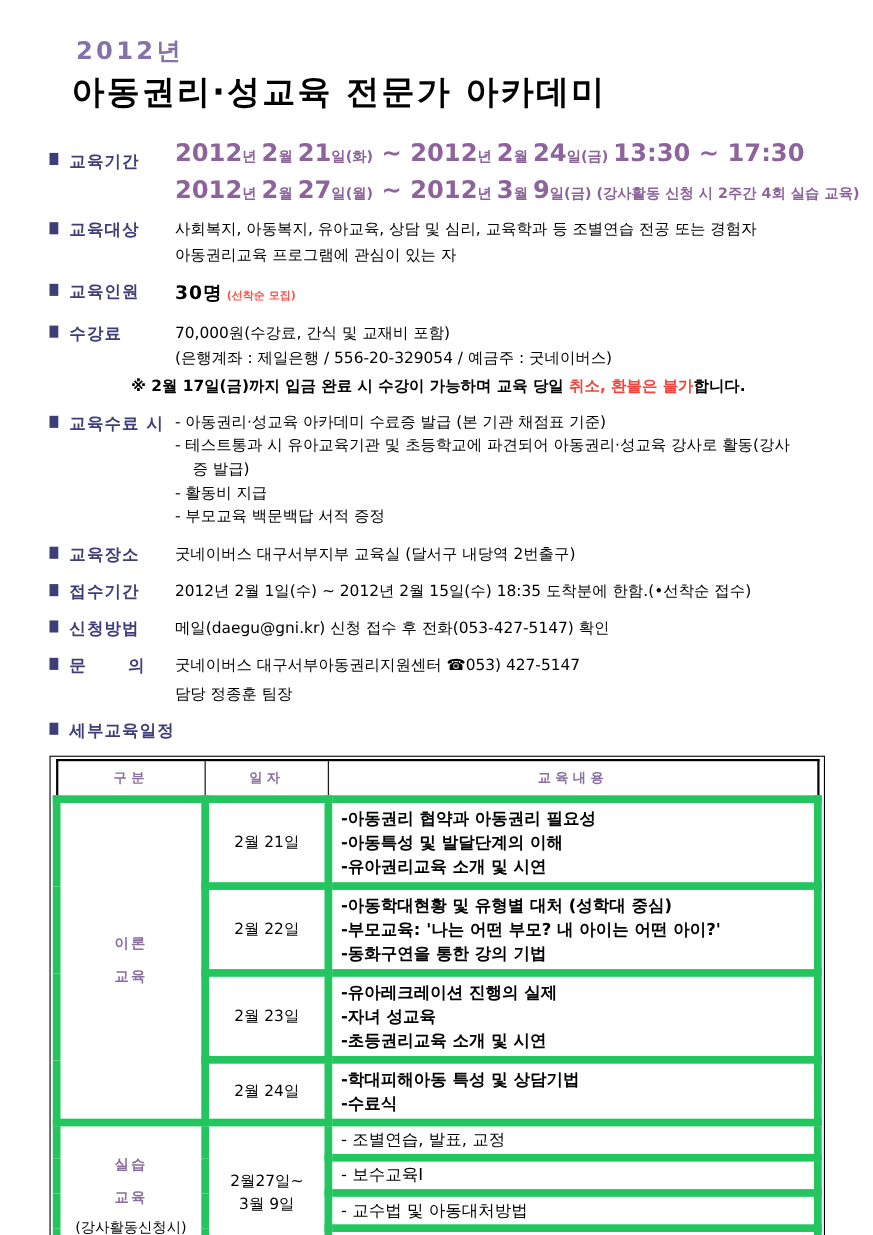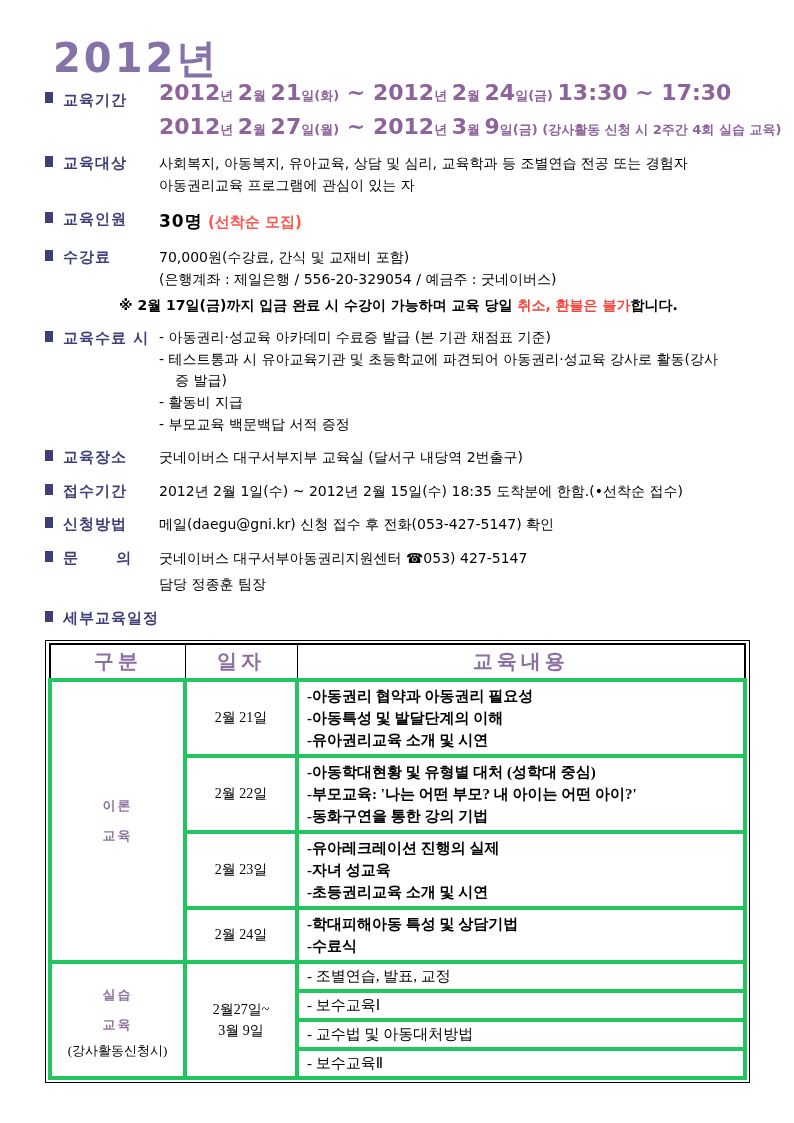--- a/index.html
+++ b/index.html
@@ -4,68 +4,69 @@
 <style>
   * { box-sizing: border-box; }
   html,body { margin:0; padding:0; background:#e8e8e8; }
   body { font-family:"DejaVu Sans","Liberation Sans",sans-serif; }
   .page {
     position:relative; width:794px; height:1123px; margin:0 auto;
     background:#ffffff; padding:36px 44px 0 45px; overflow:hidden;
   }
 
   
-  .year-title { color:#8472a8; font-size:40px; font-weight:bold; letter-spacing:3px; margin-left:8px; line-height:1.1; }
+  .year-title { color:#8472a8; font-size:22px; font-weight:bold; letter-spacing:3px; margin-left:24px; line-height:1.1; }
   .main-title { color:#000; font-size:30px; font-weight:bold; letter-spacing:2px; margin:8px 0 24px 20px; line-height:1.15; }
 
   
   .sec { display:flex; align-items:flex-start; margin-bottom:11px; }
   .bullet { width:8px; height:11px; background:#3e3e78; margin:4px 10px 0 0; flex:none; }
   .label { color:#3e3e78; font-weight:bold; font-size:15px; width:96px; flex:none; letter-spacing:1px; line-height:1.5; }
   .content { font-size:14px; color:#000; line-height:1.6; flex:1; }
 
   
   .sec-period .bullet { margin-top:12px; }
   .sec-period .label { padding-top:9px; }
   .date-line { color:#8d639c; font-weight:bold; white-space:nowrap; line-height:1.2; }
   .date-line + .date-line { margin-top:8px; }
   .date-line .num { font-size:22px; }
   .date-line .small { font-size:13px; }
 
   .cap { font-weight:bold; font-size:17px; color:#000; letter-spacing:1px; }
-  .red-b { color:#ff554a; font-weight:bold; font-size:15px; }
+  .red-b { color:#ff554a; font-weight:bold; font-size:10px; }
 
   .fee-note { font-weight:bold; font-size:14px; margin-left:-40px; margin-top:3px; }
   .fee-note .b { font-weight:bold; }
   .red-u { color:#f4443b; font-weight:bold; }
 
   .lines div { line-height:1.6; }
   .items div { padding-left:16px; text-indent:-16px; line-height:1.55; max-width:570px; }
 
   .inq-line2 { margin-top:4px; }
 
   
   .tbl-outer { border:1px solid #000; padding:2px; margin-top:8px; }
   table { width:100%; border-collapse:collapse; border:2px solid #000; table-layout:fixed; }
-  th { color:#8a6fa0; font-weight:bold; font-size:20px; border:1px solid #000; height:36px; letter-spacing:4px; }
-  td { border:4px solid #22c55e; font-size:15px; padding:3px 8px; vertical-align:middle;font-family:Liberation Serif, serif; }
+  th { color:#8a6fa0; font-weight:bold; font-size:12px; border:1px solid #000; height:36px; letter-spacing:4px; }
+  td { border:7px solid #22c55e; font-size:15px; padding:3px 8px; vertical-align:middle; }
   td.date { text-align:center; font-size:14px; padding:2px; }
   td.ccell div { font-weight:bold; line-height:22px; }
   td.cat { text-align:center; }
   .cat-main div { color:#8a6fa0; font-weight:bold; font-size:13px; line-height:30px; letter-spacing:2px; }
   .cat-sub { color:#000; font-size:13px; margin-top:2px; }
   td.prow { font-weight:normal; height:29px;margin-left:31px; }
   td.prow div, td.date div { font-weight:normal; line-height:21px; }
 </style>
 </head>
 <body>
 
 <div class="page">
 
   <div class="year-title">2012년</div>
+  <div class="main-title">아동권리·성교육 전문가 아카데미</div>
 
   <div class="sec sec-period">
     <span class="bullet"></span>
     <span class="label">교육기간</span>
     <div class="content">
       <div class="date-line"><span class="num">2012</span><span class="small">년 </span><span class="num">2</span><span class="small">월 </span><span class="num">21</span><span class="small">일(화)</span><span class="num"> ~ </span><span class="num">2012</span><span class="small">년 </span><span class="num">2</span><span class="small">월 </span><span class="num">24</span><span class="small">일(금) </span><span class="num">13:30 ~ 17:30</span></div>
       <div class="date-line"><span class="num">2012</span><span class="small">년 </span><span class="num">2</span><span class="small">월 </span><span class="num">27</span><span class="small">일(월)</span><span class="num"> ~ </span><span class="num">2012</span><span class="small">년 </span><span class="num">3</span><span class="small">월 </span><span class="num">9</span><span class="small">일(금) </span><span class="small">(강사활동 신청 시 2주간 4회 실습 교육)</span></div>
     </div>
   </div>
 

